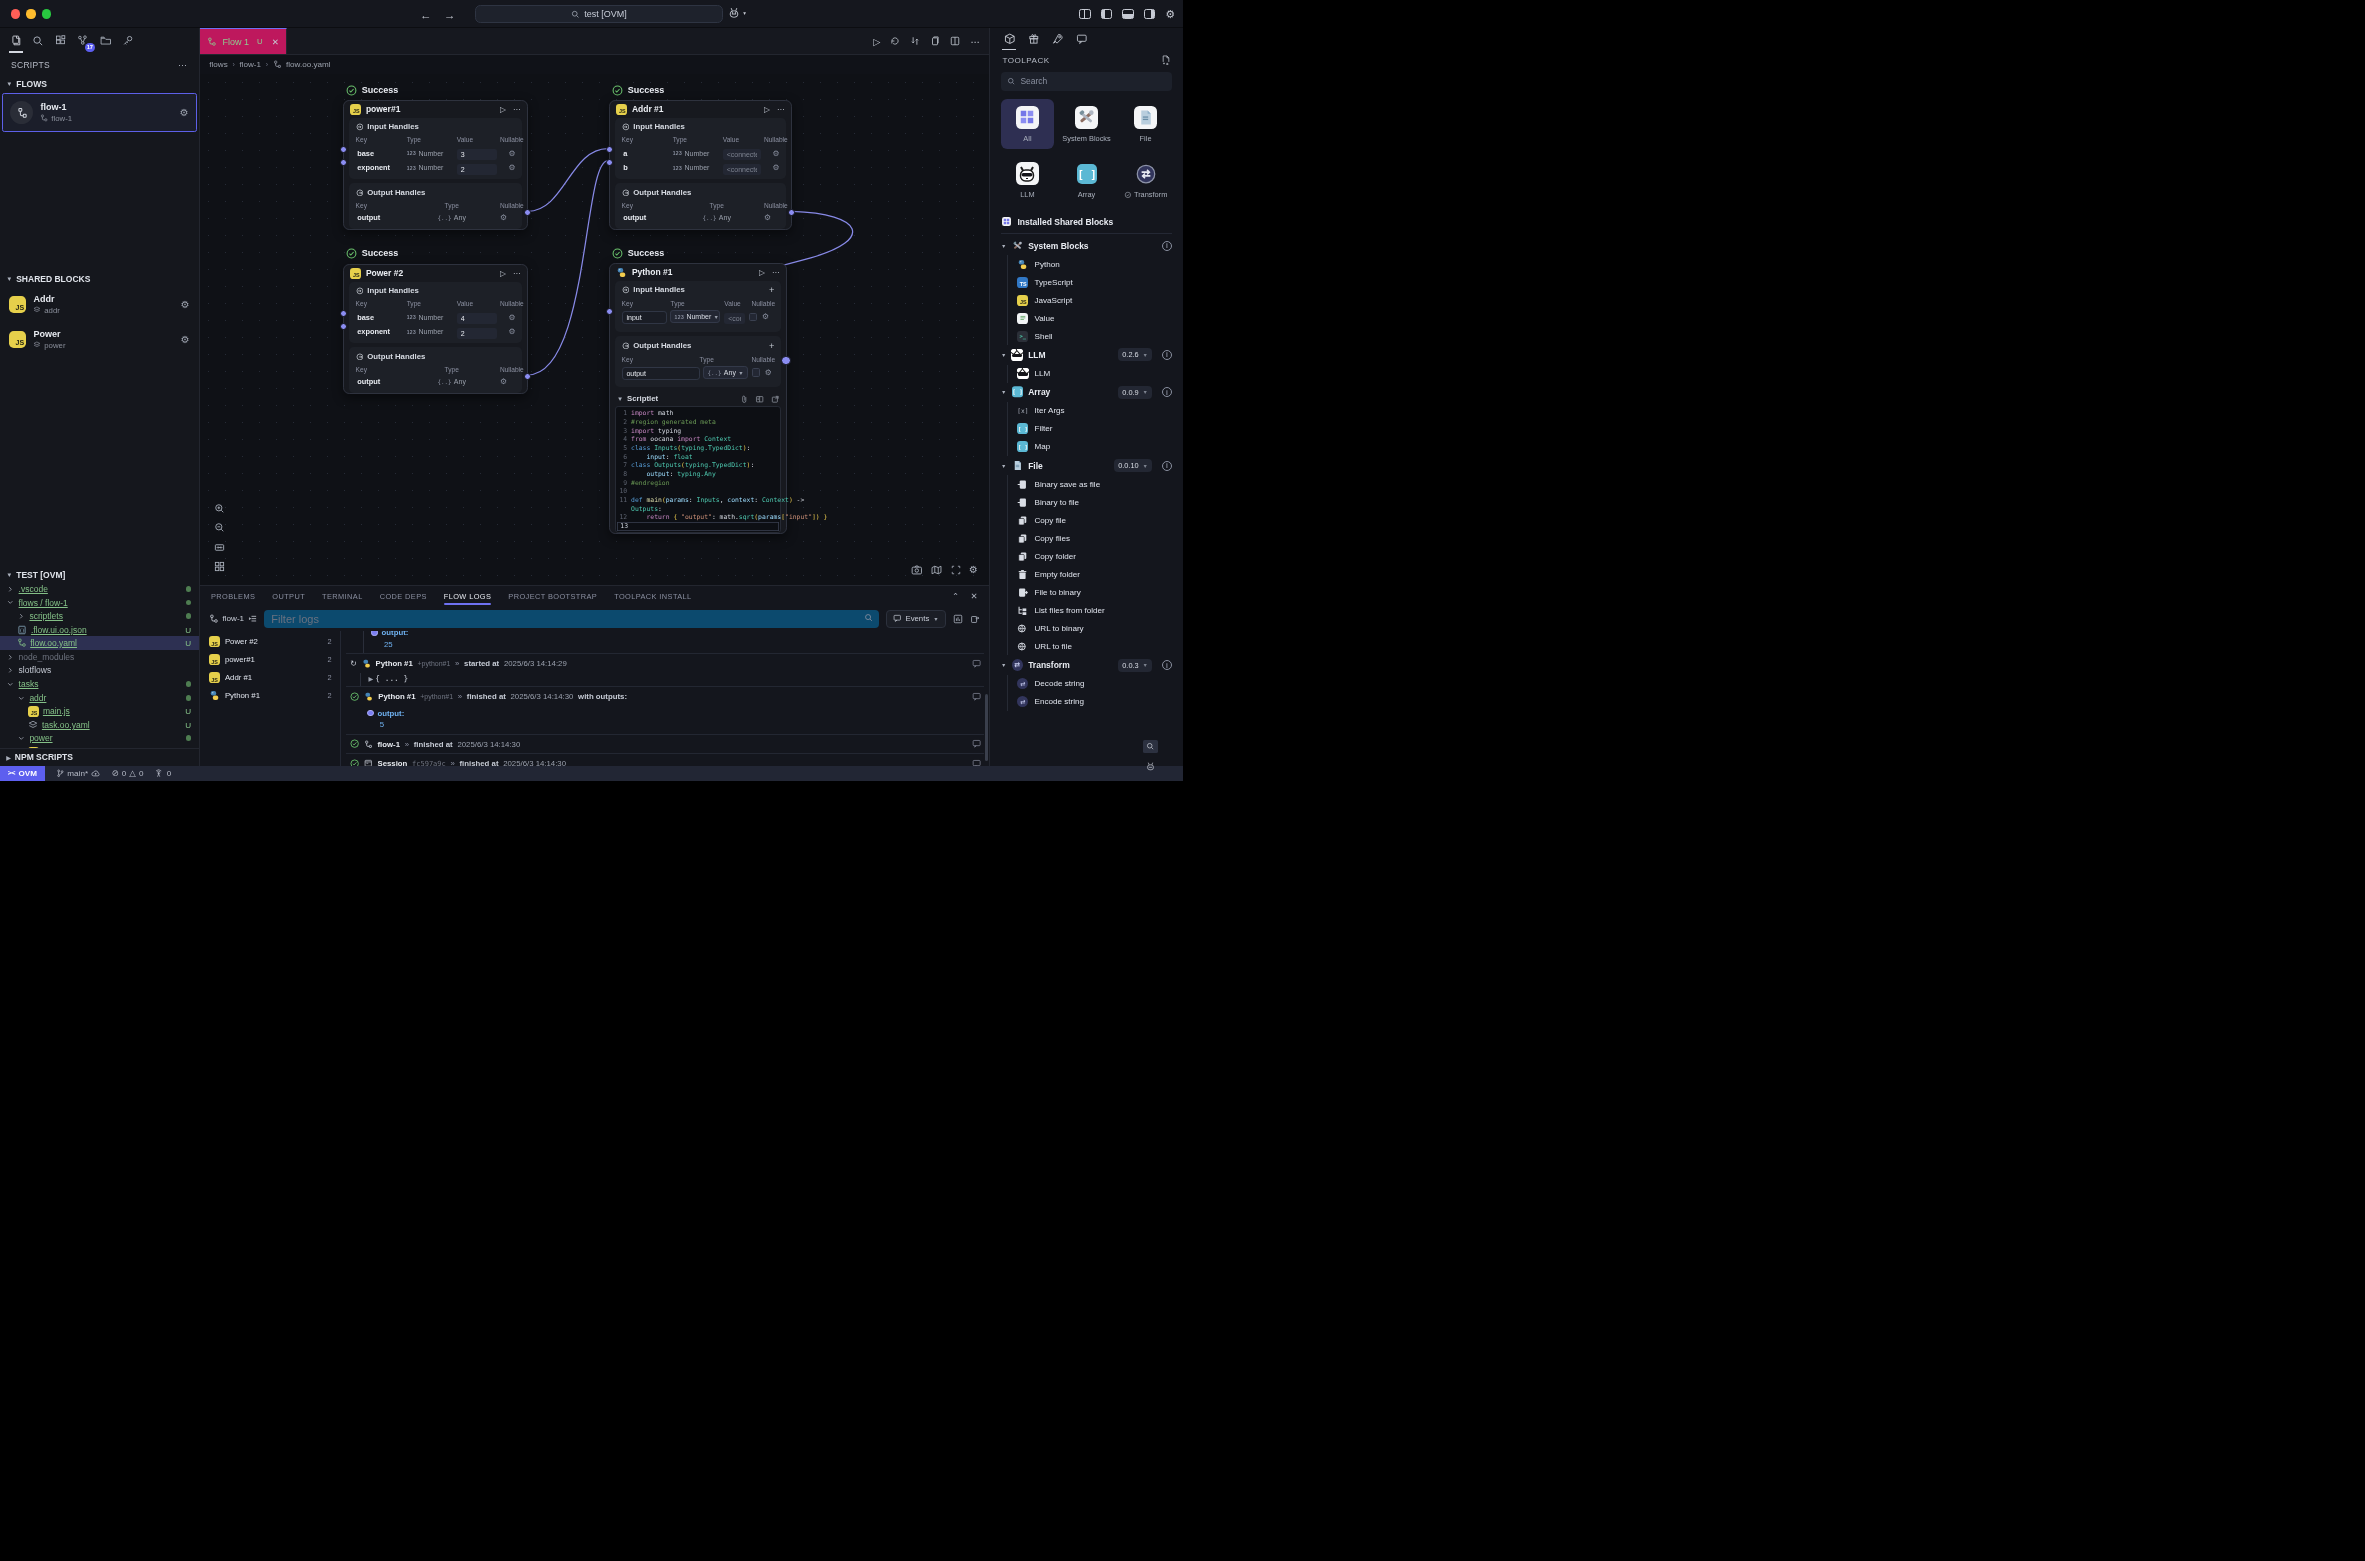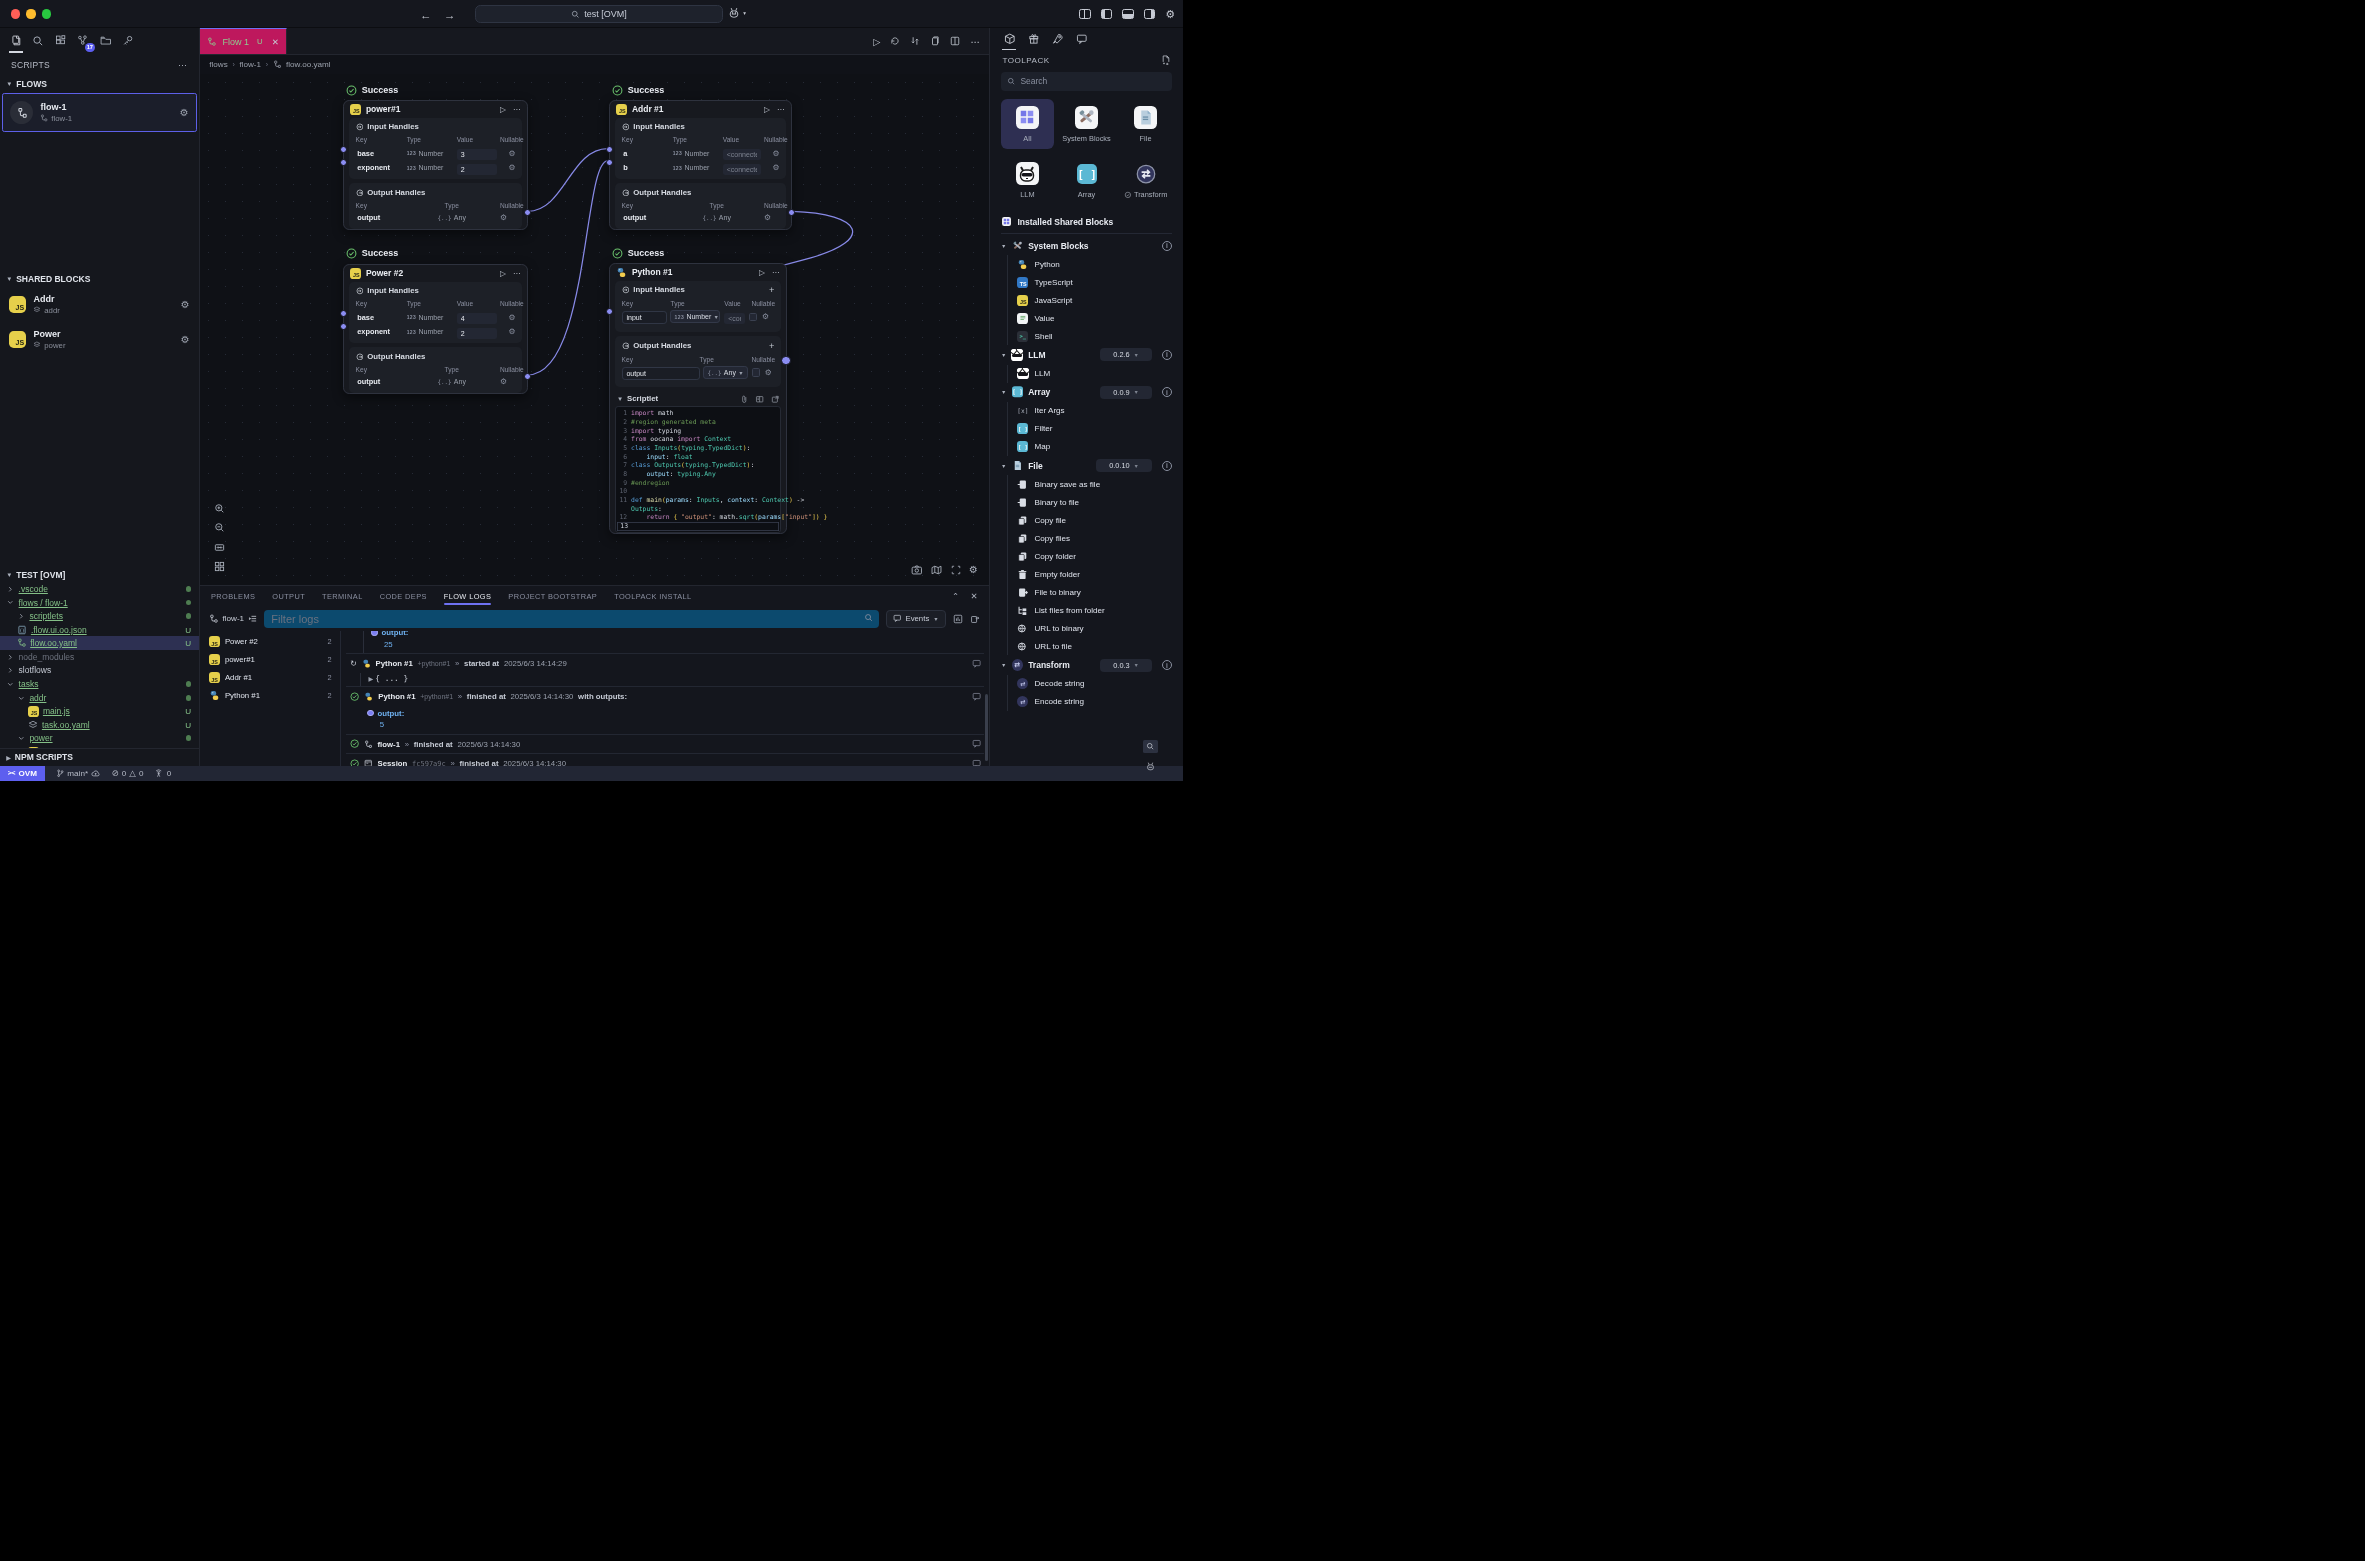--- a/index.html
+++ b/index.html
@@ -164,21 +164,21 @@
   .rb-search { margin:1.6px 11px 7.8px; height:19.4px; background:#1d212b; border-radius:3.9px; display:flex; align-items:center; gap:4.7px; padding:0 6.2px; color:#8a90a0; font-size:8.5px; }
   .rb-grid { margin:0 11px; display:grid; grid-template-columns:repeat(3,1fr); gap:6.2px; }
   .tp-card { border-radius:6.2px; padding:7px 1.6px 5.4px; display:flex; flex-direction:column; align-items:center; gap:5.4px; }
   .tp-card.selected { background:#2e2f52; }
   .tp-icon { width:23px; height:23px; border-radius:5.4px; background:#f4f5f7; display:flex; align-items:center; justify-content:center; overflow:hidden; }
   .tp-label { font-size:7.4px; color:#aab0bc; text-align:center; line-height:1.25; display:flex; align-items:center; gap:2.3px; flex-wrap:wrap; justify-content:center; }
   .rb-installed { margin:11px 11px 0; display:flex; align-items:center; gap:5.4px; font-size:8.5px; font-weight:700; color:#e8ebf1; padding-bottom:6.2px; border-bottom:0.8px solid #242834; }
   .rb-groups { padding-top:1.6px; }
   .rb-gh { height:19.4px; display:flex; align-items:center; gap:5.4px; padding:0 11px; font-size:8.5px; font-weight:700; color:#e8ebf1; }
   .rb-tri { font-size:5.4px; color:#aab0bc; }
-  .rb-ver { margin-left:auto; height:13px; background:#232733; border-radius:4px; display:flex; align-items:center; gap:3.9px; padding:0 13px; font-size:7.4px; font-weight:400; color:#d9dde5; }
+  .rb-ver { margin-left:auto; height:13px; background:#232733; border-radius:4px; display:flex; align-items:center; gap:3.9px; padding:0 4px; font-size:7.4px; font-weight:400; color:#d9dde5; }
   .rb-ver .dv { font-size:5.4px; color:#7d8390; }
   .rb-info { width:10px; height:10px; border:0.8px solid #8a90a0; border-radius:50%; color:#8a90a0; font-size:6.6px; display:flex; align-items:center; justify-content:center; font-style:normal; flex:none; margin-left:4.7px; }
   .rb-gh .rb-info { margin-left:4.7px; }
   .rb-gh.nover .rb-info { margin-left:auto; }
   .rb-item { height:18px; display:flex; align-items:center; gap:6.2px; margin-left:17px; border-left:0.8px solid #262a34; padding-left:9.3px; font-size:8.1px; color:#dfe3ec; }
   .gi { width:11px; height:11px; flex:none; display:flex; align-items:center; justify-content:center; }
   .arr-badge { width:11px; height:11px; border-radius:3.1px; background:#5bb8d4; color:#fff; font-size:5.4px; font-weight:700; display:flex; align-items:center; justify-content:center; font-family:"DejaVu Sans Mono",monospace; }
   .iter-badge { width:11px; height:11px; border-radius:2.3px; color:#aab0bc; font-size:6.2px; display:flex; align-items:center; justify-content:center; font-family:"DejaVu Sans Mono",monospace; }
   .llm-badge { width:11.6px; height:11.6px; border-radius:3.1px; background:#fff; position:relative; overflow:hidden; flex:none; }
   .llm-badge::before { content:""; position:absolute; left:-1.6px; top:-3.1px; width:5.4px; height:6.2px; background:#fff; border:1.2px solid #1a1a1a; transform:rotate(40deg); border-radius:1.6px; }

